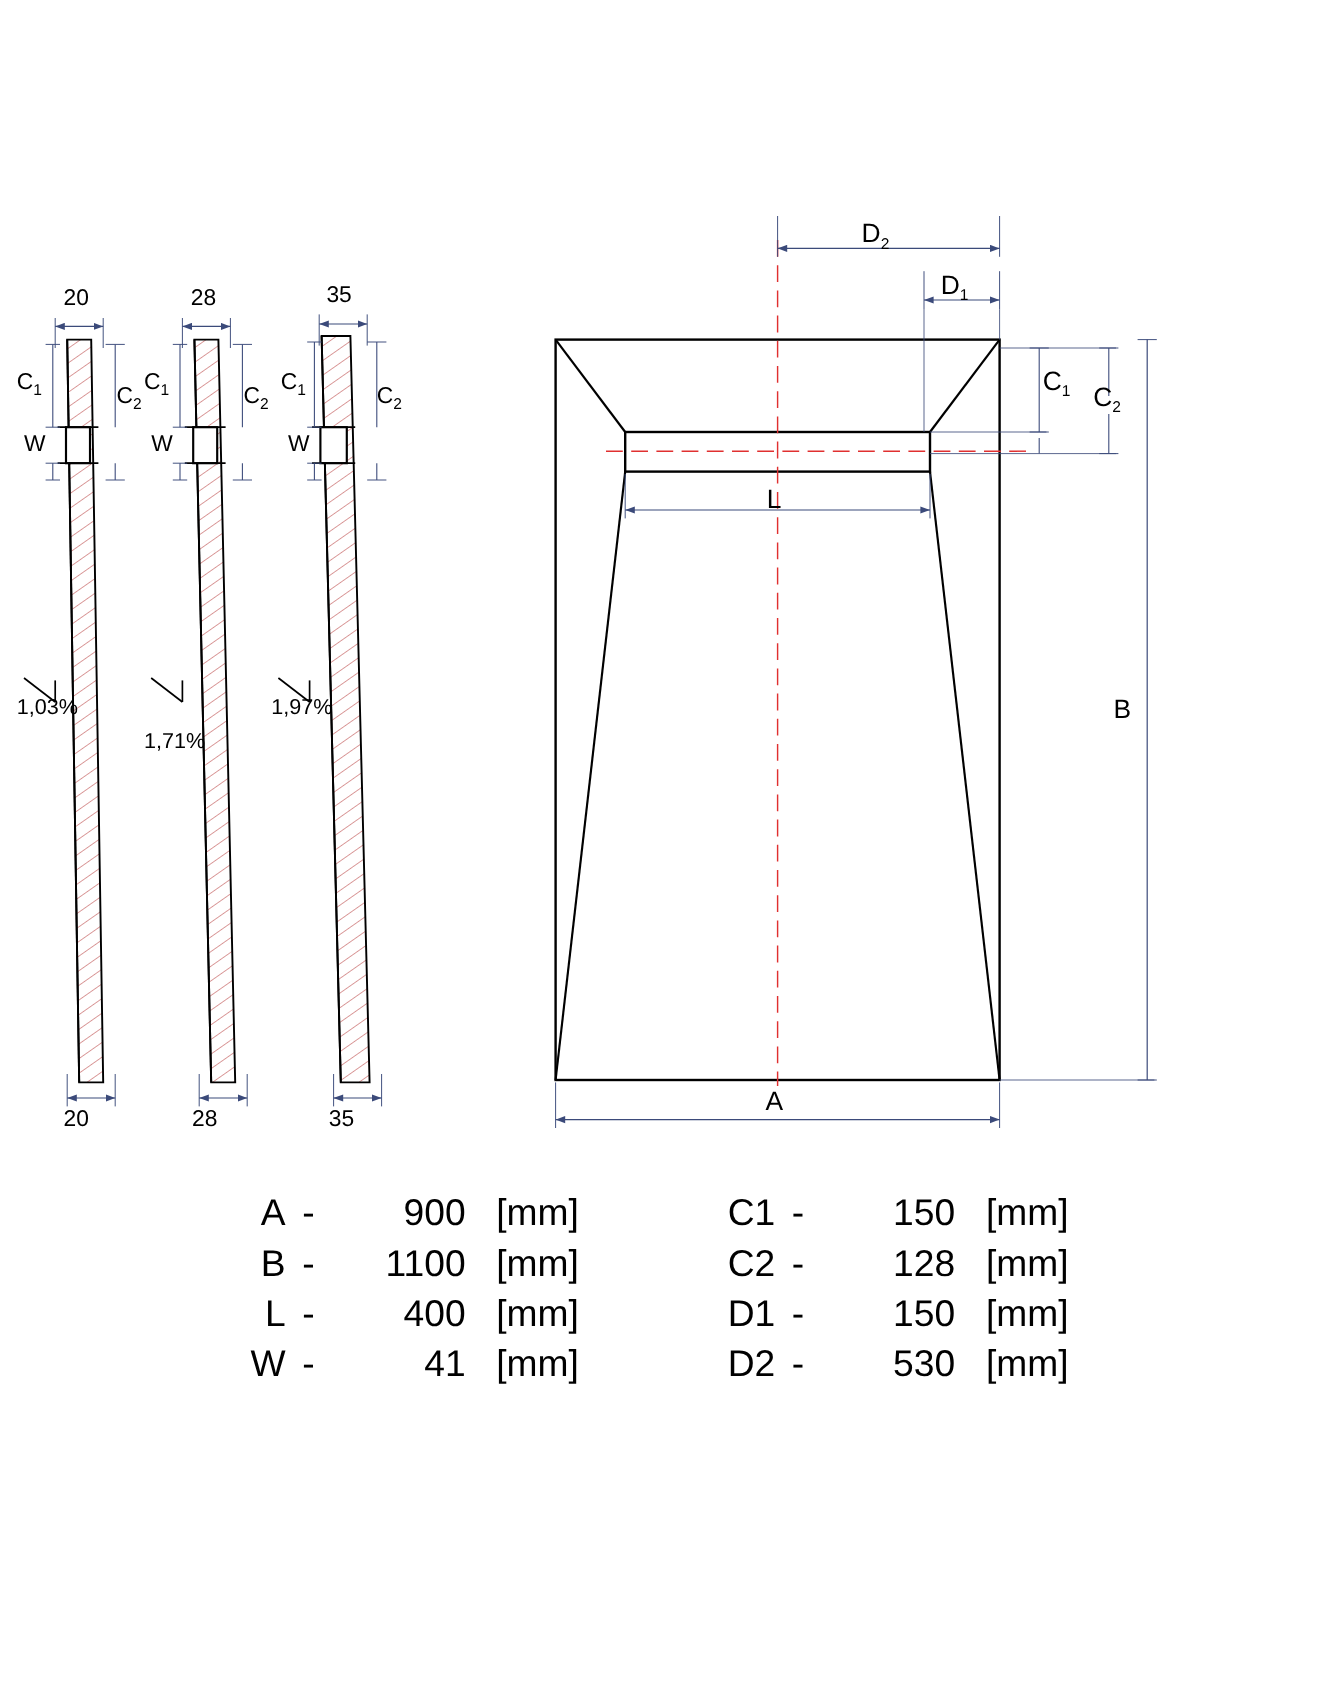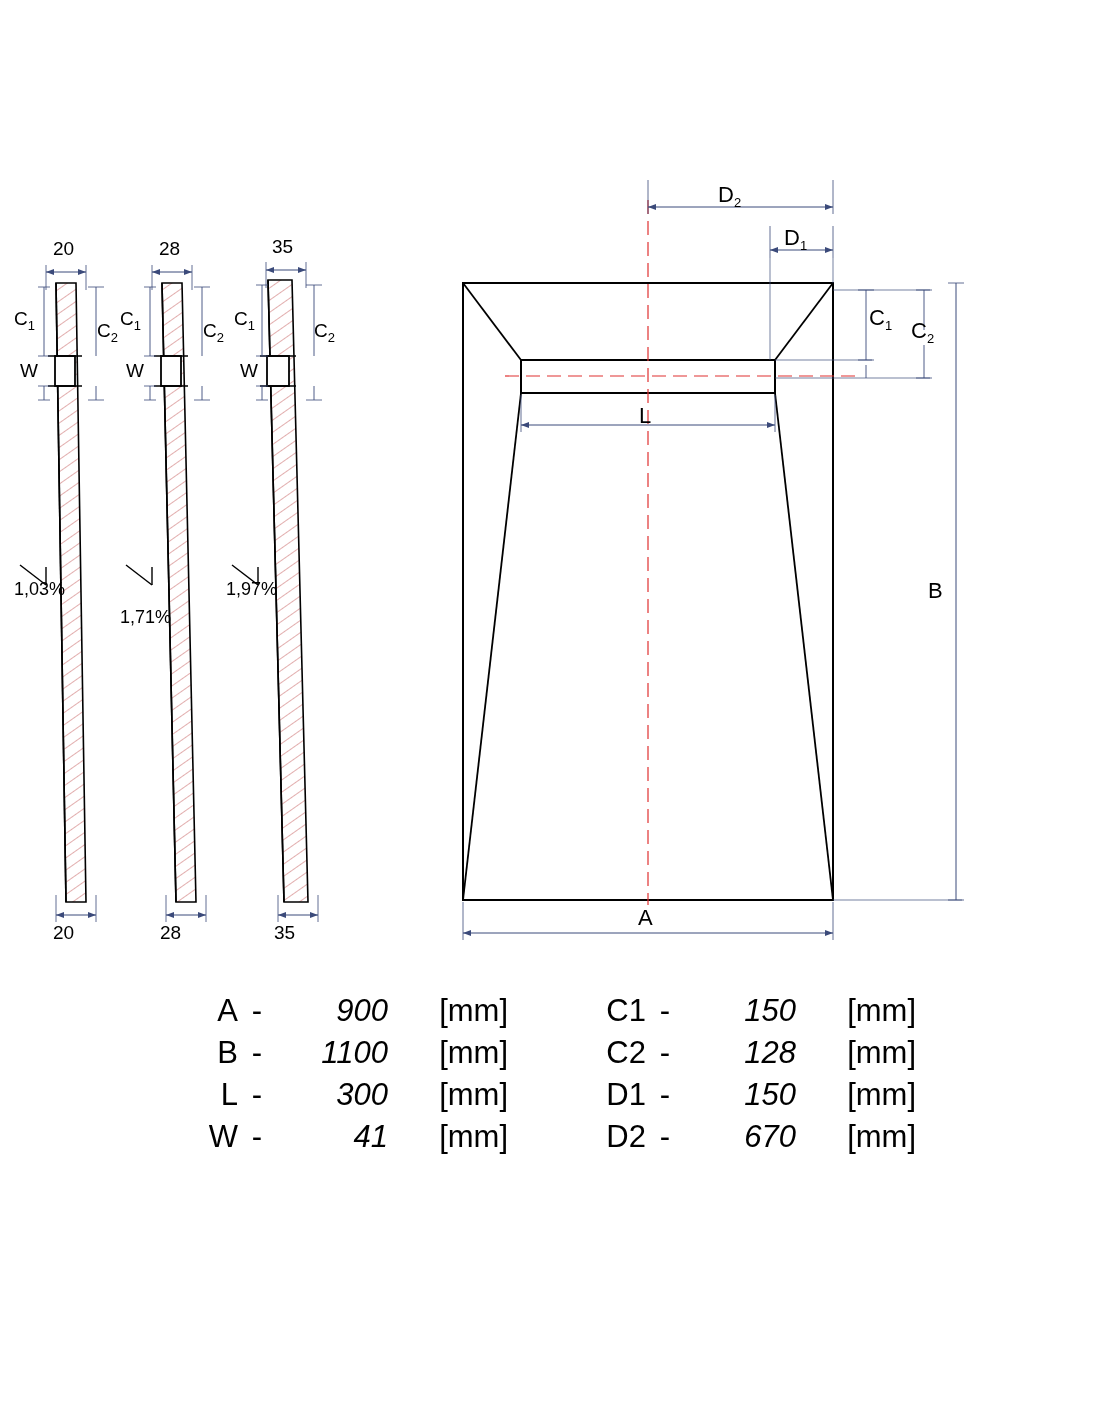--- a/index.html
+++ b/index.html
@@ -56,22 +56,22 @@
     border-collapse: collapse;
   }
   .legend td {
     font-size: 31px;
     font-family: "Liberation Sans", sans-serif;
     padding: 3px 0;
     white-space: nowrap;
   }
   .lg-key { text-align: right; width: 68px;}
   .lg-dash { text-align: center; width: 38px; }
-  .lg-val { text-align: right; width: 112px; font-style: italic; }
-  .lg-unit { text-align: right; padding-left: 12px; width: 120px;}
+  .lg-val { text-align: right; width: 112px; }
+  .lg-unit { text-align: center; padding-left: 12px; width: 120px;}
   .lg-gap { width: 70px; }
 </style>
 </head>
 <body>
 
 <div id="stage">
 
   <svg class="drawing" viewBox="0 0 1100 1422">
     <defs>
       <pattern id="hatch" width="10" height="10" patternTransform="rotate(55)" patternUnits="userSpaceOnUse">
@@ -277,36 +277,36 @@
           <td class="lg-unit">[mm]</td>
           <td class="lg-gap"></td>
           <td class="lg-key">C2</td>
           <td class="lg-dash">-</td>
           <td class="lg-val">128</td>
           <td class="lg-unit">[mm]</td>
         </tr>
         <tr>
           <td class="lg-key">L</td>
           <td class="lg-dash">-</td>
-          <td class="lg-val">300</td>
+          <td class="lg-val">400</td>
           <td class="lg-unit">[mm]</td>
           <td class="lg-gap"></td>
           <td class="lg-key">D1</td>
           <td class="lg-dash">-</td>
           <td class="lg-val">150</td>
           <td class="lg-unit">[mm]</td>
         </tr>
         <tr>
           <td class="lg-key">W</td>
           <td class="lg-dash">-</td>
           <td class="lg-val">41</td>
           <td class="lg-unit">[mm]</td>
           <td class="lg-gap"></td>
           <td class="lg-key">D2</td>
           <td class="lg-dash">-</td>
-          <td class="lg-val">670</td>
+          <td class="lg-val">530</td>
           <td class="lg-unit">[mm]</td>
         </tr>
       </tbody>
     </table>
   </div>
 
 </div>
 
 </body></html>

